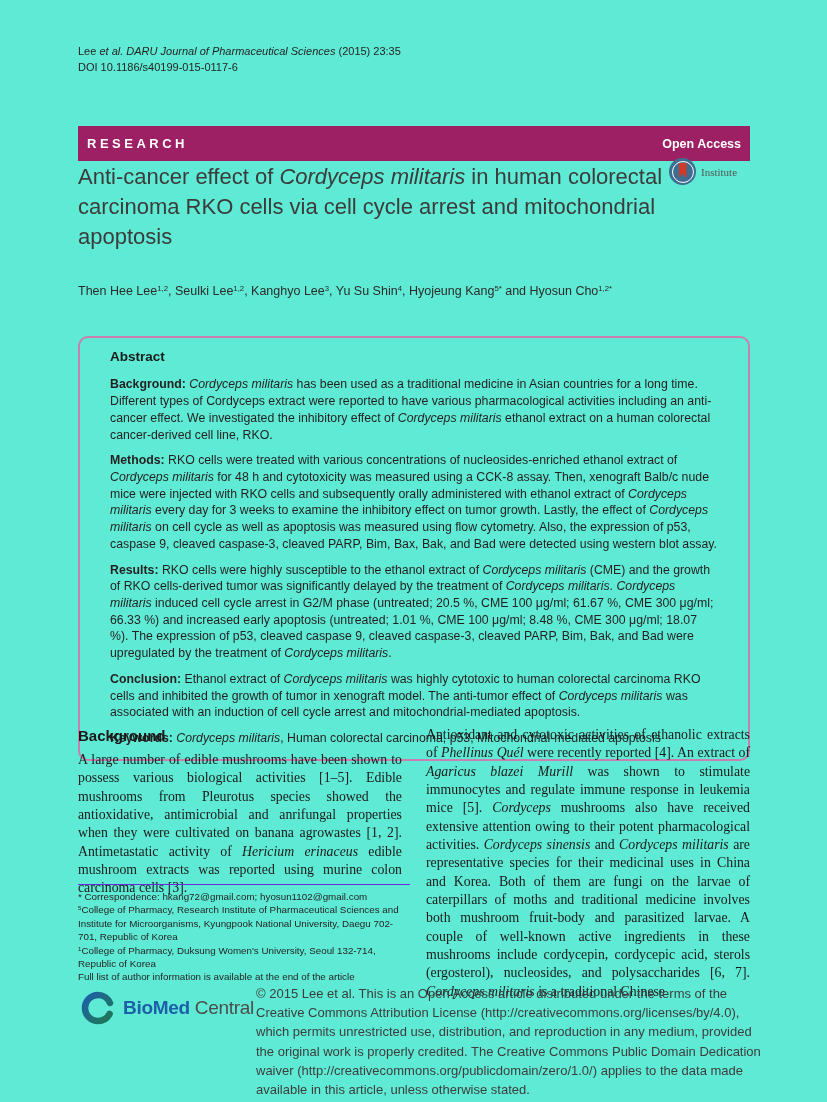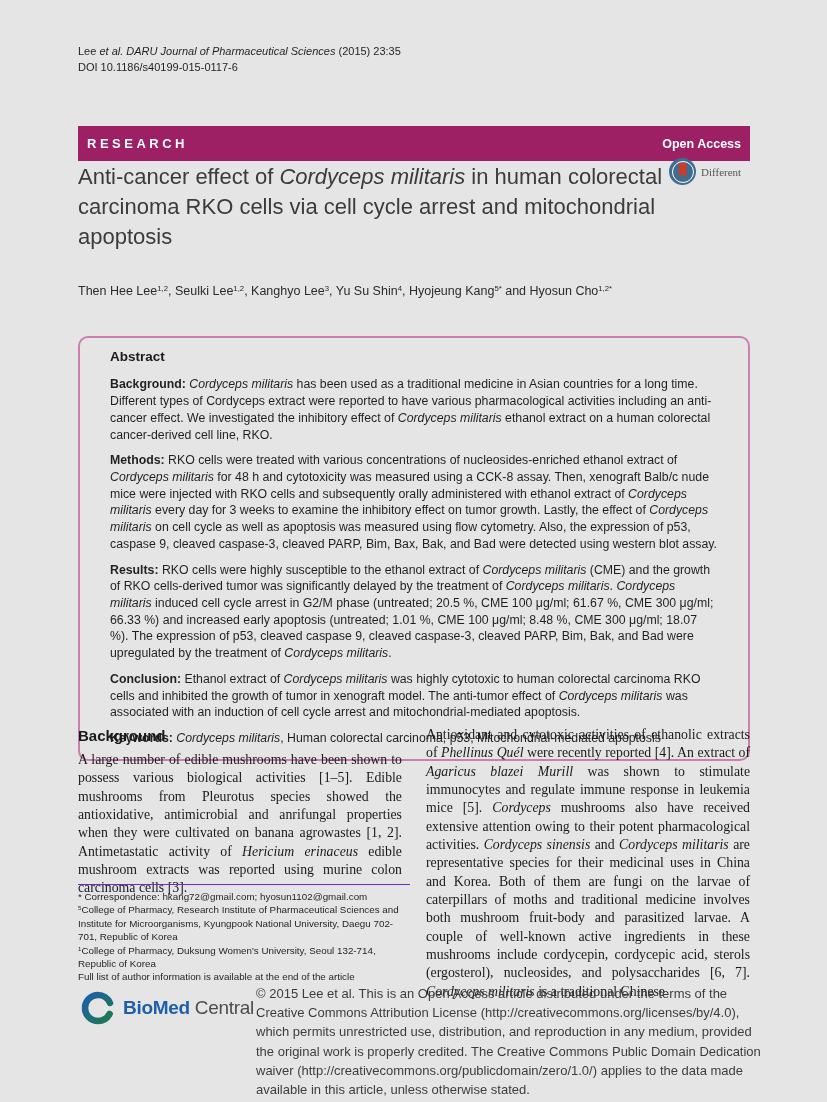--- a/index.html
+++ b/index.html
@@ -8,21 +8,21 @@
     --crossmark-blue:#3d6d90;
     --crossmark-red:#cf3b28;
     --biomed-blue:#1d5fa8;
     --biomed-green:#1e7a52;
     --logo-maroon:#6b1c44;
     --logo-orange:#eba02f;
   }
   *{margin:0;padding:0;box-sizing:border-box;}
   html,body{background:#ffffff;}
   .page{
-    position:relative;width:827px;height:1102px;background:#e5e5e5;overflow:hidden;
+    position:relative;width:827px;height:1102px;background:#5eead4;overflow:hidden;
     font-family:"Liberation Sans",sans-serif;color:#231f20;margin:0 auto;
   }
   .rt-i{font-style:italic;}
   .rt-b{font-weight:bold;}
   sup{font-size:0.62em;line-height:0;vertical-align:baseline;position:relative;top:-0.5em;}
 
   .citation{position:absolute;top:44px;left:78px;font-size:11px;line-height:1.45;color:#231f20;}
 
   .journal-logo{position:absolute;top:45px;left:538px;display:flex;align-items:center;gap:9px;}
   .logo-square{position:relative;width:55px;height:55px;background:var(--brand-magenta);border-radius:7px;flex:0 0 auto;}
@@ -89,21 +89,21 @@
     <span class="openaccess">Open Access</span>
   </div>
 
   <h1 class="article-title"><span>Anti-cancer effect of </span><span class="rt-i">Cordyceps militaris</span><span> in human colorectal carcinoma RKO cells via cell cycle arrest and mitochondrial apoptosis</span></h1>
 
   <div class="crossmark">
     <span class="cm-icon">
       <span class="cm-inner"></span>
       <span class="cm-flag"></span>
     </span>
-    <span class="cm-label">Different</span>
+    <span class="cm-label">Institute</span>
   </div>
 
   <div class="authors"><span>Then Hee Lee</span><sup>1,2</sup><span>, Seulki Lee</span><sup>1,2</sup><span>, Kanghyo Lee</span><sup>3</sup><span>, Yu Su Shin</span><sup>4</sup><span>, Hyojeung Kang</span><sup>5*</sup><span> and Hyosun Cho</span><sup>1,2*</sup></div>
 
   <div class="abstract-box">
     <h2>Abstract</h2>
     <p><span class="rt-b">Background: </span><span class="rt-i">Cordyceps militaris</span><span> has been used as a traditional medicine in Asian countries for a long time. Different types of Cordyceps extract were reported to have various pharmacological activities including an anti-cancer effect. We investigated the inhibitory effect of </span><span class="rt-i">Cordyceps militaris</span><span> ethanol extract on a human colorectal cancer-derived cell line, RKO.</span></p>
     <p><span class="rt-b">Methods: </span><span>RKO cells were treated with various concentrations of nucleosides-enriched ethanol extract of </span><span class="rt-i">Cordyceps militaris</span><span> for 48 h and cytotoxicity was measured using a CCK-8 assay. Then, xenograft Balb/c nude mice were injected with RKO cells and subsequently orally administered with ethanol extract of </span><span class="rt-i">Cordyceps militaris</span><span> every day for 3 weeks to examine the inhibitory effect on tumor growth. Lastly, the effect of </span><span class="rt-i">Cordyceps militaris</span><span> on cell cycle as well as apoptosis was measured using flow cytometry. Also, the expression of p53, caspase 9, cleaved caspase-3, cleaved PARP, Bim, Bax, Bak, and Bad were detected using western blot assay.</span></p>
     <p><span class="rt-b">Results: </span><span>RKO cells were highly susceptible to the ethanol extract of </span><span class="rt-i">Cordyceps militaris</span><span> (CME) and the growth of RKO cells-derived tumor was significantly delayed by the treatment of </span><span class="rt-i">Cordyceps militaris</span><span>. </span><span class="rt-i">Cordyceps militaris</span><span> induced cell cycle arrest in G2/M phase (untreated; 20.5 %, CME 100 μg/ml; 61.67 %, CME 300 μg/ml; 66.33 %) and increased early apoptosis (untreated; 1.01 %, CME 100 μg/ml; 8.48 %, CME 300 μg/ml; 18.07 %). The expression of p53, cleaved caspase 9, cleaved caspase-3, cleaved PARP, Bim, Bak, and Bad were upregulated by the treatment of </span><span class="rt-i">Cordyceps militaris</span><span>.</span></p>
     <p><span class="rt-b">Conclusion: </span><span>Ethanol extract of </span><span class="rt-i">Cordyceps militaris</span><span> was highly cytotoxic to human colorectal carcinoma RKO cells and inhibited the growth of tumor in xenograft model. The anti-tumor effect of </span><span class="rt-i">Cordyceps militaris</span><span> was associated with an induction of cell cycle arrest and mitochondrial-mediated apoptosis.</span></p>

